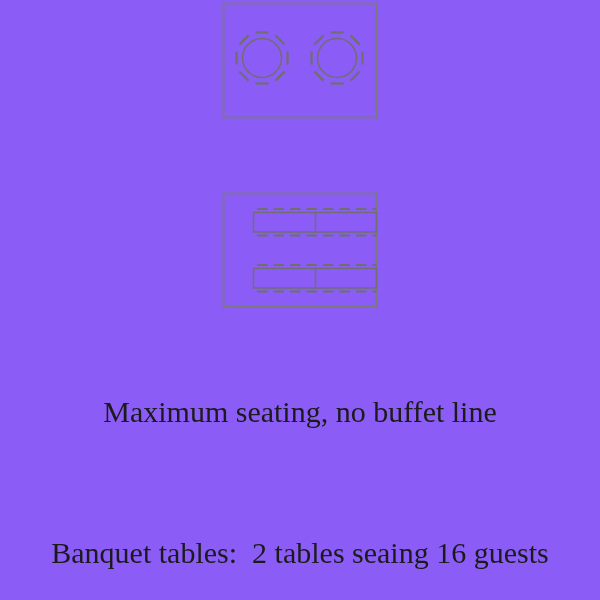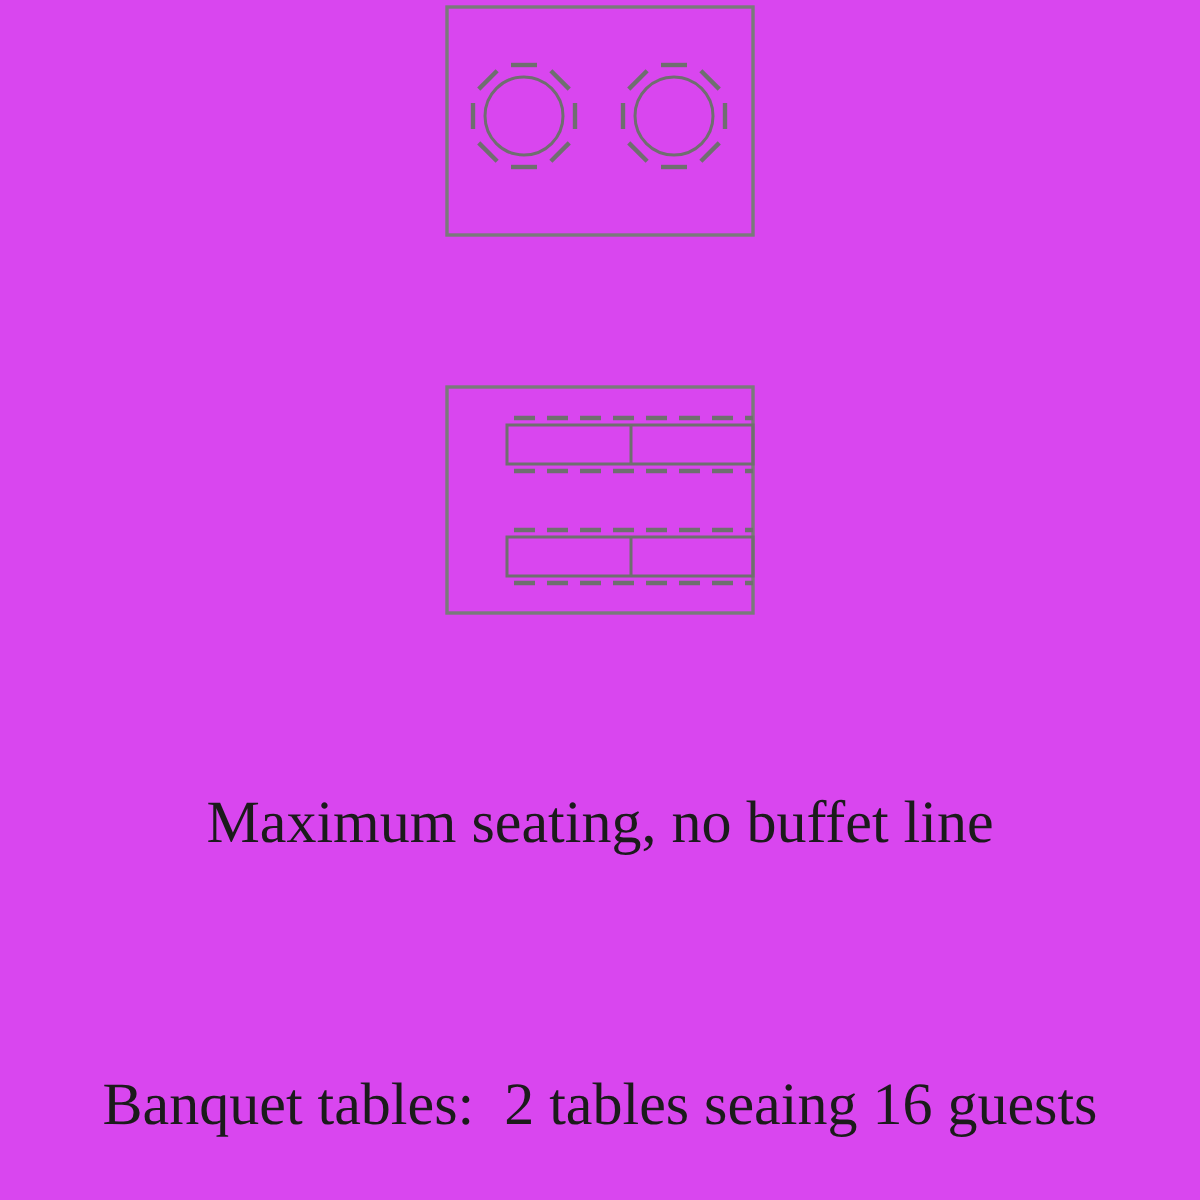--- a/index.html
+++ b/index.html
@@ -1,20 +1,20 @@
 <!DOCTYPE html>
 <html><head>
 <meta charset="utf-8">
 <style>
   html, body { margin: 0; padding: 0; background: #ffffff; }
   #screen {
     position: relative;
     width: 600px;
     height: 600px;
-    background: #d946ef;
+    background: #8b5cf6;
     overflow: hidden;
     font-family: "Liberation Serif", serif;
   }
   #plan-svg { position: absolute; left: 0; top: 0; }
   .caption {
     position: absolute;
     left: 0;
     width: 600px;
     text-align: center;
     white-space: pre;

